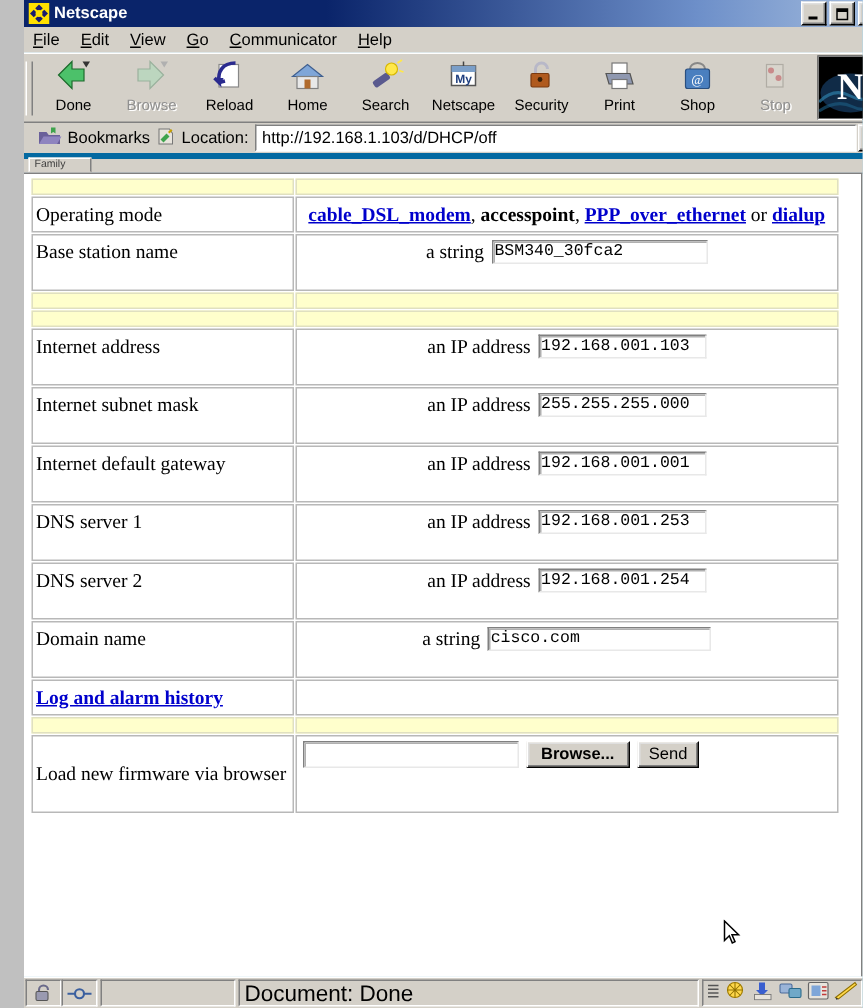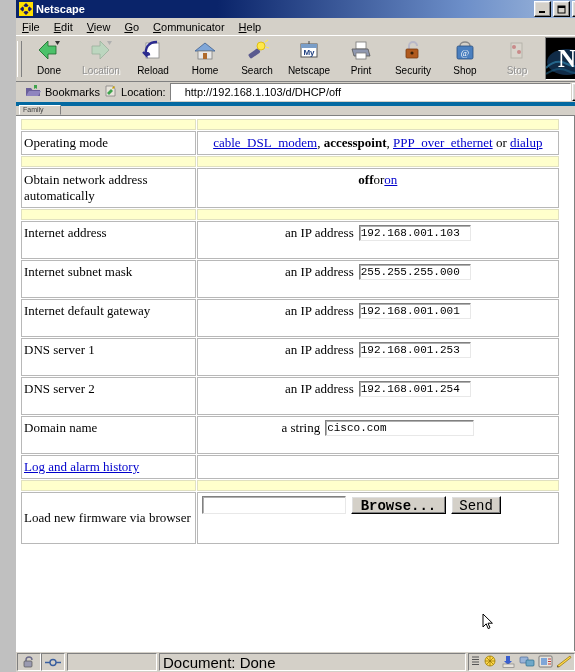--- a/index.html
+++ b/index.html
@@ -51,21 +51,21 @@
   }
   .nlogo span{color:#fff;font-family:"Liberation Serif",serif;font-size:25px;font-weight:bold;z-index:2;line-height:1;}
 
   
   .locbar{display:flex;align-items:center;height:20px;border-bottom:4px solid #0369a1;}
   .bm{display:flex;align-items:center;padding:0 4px 0 2px;}
   .bm .lbl{font-size:11px;margin-left:3px;}
   .loclbl{font-size:11px;margin:0 4px 0 4px;}
   .locinput{
     flex:1;height:16px;background:#fff;border:1px solid;border-color:#808080 #fff #fff #808080;
-    display:flex;align-items:center;font-size:11px;padding-left:14px;color:#000;margin-right:0;
+    display:flex;align-items:center;font-size:11px;padding-left:4px;color:#000;margin-right:0;
   }
   .locdrop{
     width:15px;height:16px;margin:0 2px 0 1px;background:#d4d0c8;
     border:1px solid;border-color:#fff #000 #000 #fff;
     box-shadow:inset -1px -1px 0 #808080, inset 1px 1px 0 #dfdfdf;
     display:flex;align-items:center;justify-content:center;font-size:7px;
   }
   .tabrow{height:9px;display:flex;align-items:flex-end;padding-left:3px;background:#d4d0c8;}
   .ptab{
     height:8px;min-width:34px;background:#d4d0c8;
@@ -76,36 +76,36 @@
   
   .pagearea{flex:1;display:flex;background:#fff;border-top:1px solid #808080;position:relative;overflow:hidden;}
   .doc{flex:1;overflow:hidden;background:#fff;padding:2px 0 0 4px;}
   table.cfg{border-collapse:separate;border-spacing:1px;width:540px;font-family:"Liberation Serif",serif;font-size:13px;}
   table.cfg td{border:1px solid #b8b8b8;background:#fff;vertical-align:top;padding:3px 2px;}
   td.lab{width:168px;}
   td.val{width:355px;text-align:center;}
   tr.sp td{background:#ffffcc;height:9px;padding:0;border:1px solid #e0e0c0;}
   .rowtall{height:38px;}
   .cell-mid{display:flex;align-items:center;justify-content:center;height:100%;}
-  a.lnk{color:#0000cc;text-decoration:underline;}
+  a.lnk{color:#0000cc;text-decoration:underline;font-weight:bold;}
   .bold{font-weight:bold;}
   .hint{font-family:"Liberation Serif",serif;font-size:13px;margin-right:5px;}
   input.txt{
     font-family:"Liberation Mono",monospace;font-size:11px;
     border:1px solid;border-color:#808080 #e8e8e8 #e8e8e8 #808080;
     background:#fff;height:14px;padding:0 1px;color:#000;outline:none;
     box-shadow:inset 1px 1px 0 #b0b0b0;
   }
   .w-name{width:140px;}
   .w-ip{width:108px;}
   .w-dom{width:145px;}
   .w-file{width:140px;}
   .fwrow{display:flex;align-items:center;justify-content:flex-start;padding-left:2px;}
   button.btn{
-    font-family:Liberation Mono, monospace;font-size:14px;
+    font-family:Liberation Sans, sans-serif;font-size:11px;
     background:#d4d0c8;border:1px solid;border-color:#fff #000 #000 #fff;
     box-shadow:inset -1px -1px 0 #808080, inset 1px 1px 0 #dfdfdf;
     padding:1px 7px;height:18px;color:#000;cursor:default;margin-left:5px;
   }
   button.btn.b{font-weight:bold;padding:1px 9px;}
   .cursor{position:absolute;left:466px;top:497px;width:12px;height:18px;pointer-events:none;}
 
   
   .vsb{width:16px;background:#d4d0c8;border-left:1px solid #808080;display:flex;flex-direction:column;flex:none;}
   .sbbtn{height:16px;background:#d4d0c8;border:1px solid;border-color:#fff #000 #000 #fff;
@@ -184,21 +184,21 @@
           </span>
           <span class="lb">Done</span>
         </div>
         <div class="tbtn dis">
           <span class="ic">
             <svg width="26" height="24" viewBox="0 0 26 24">
               <path d="M21 11 L12 2 L12 7 L4 7 L4 15 L12 15 L12 20 Z" fill="#bcd6bf" stroke="#9ab19d" stroke-width="0.8"></path>
               <path d="M19 2 l5 0 l-2.5 4 z" fill="#b0b0b0"></path>
             </svg>
           </span>
-          <span class="lb">Location</span>
+          <span class="lb">Browse</span>
         </div>
         <div class="tbtn">
           <span class="ic">
             <svg width="26" height="24" viewBox="0 0 26 24">
               <rect x="6" y="4" width="13" height="15" fill="#fff" stroke="#888" stroke-width="0.8"></rect>
               <path d="M17 3 C8 3 5 9 6 16 L3 13 M6 16 L10 15" fill="none" stroke="#2b2b8f" stroke-width="2.4"></path>
               <path d="M3 13 l4 5 l2 -5 z" fill="#2b2b8f"></path>
             </svg>
           </span>
           <span class="lb">Reload</span>
@@ -230,36 +230,36 @@
               <rect x="5" y="5" width="16" height="4" fill="#7a9ec8"></rect>
               <text x="13" y="16" font-size="8" font-family="Liberation Sans" font-weight="bold" fill="#204080" text-anchor="middle">My</text>
               <path d="M13 5 L13 2" stroke="#444" stroke-width="1"></path>
             </svg>
           </span>
           <span class="lb">Netscape</span>
         </div>
         <div class="tbtn">
           <span class="ic">
             <svg width="26" height="24" viewBox="0 0 26 24">
+              <path d="M9 11 L9 7 a4 4 0 0 1 8 0" fill="none" stroke="#b8b8c8" stroke-width="2"></path>
+              <rect x="6" y="10" width="12" height="9" rx="1" fill="#b05a1e" stroke="#7a3a10" stroke-width="0.8"></rect>
+              <circle cx="12" cy="14" r="1.6" fill="#3a2008"></circle>
+            </svg>
+          </span>
+          <span class="lb">Security</span>
+        </div>
+        <div class="tbtn">
+          <span class="ic">
+            <svg width="26" height="24" viewBox="0 0 26 24">
               <rect x="8" y="3" width="10" height="7" fill="#fff" stroke="#777" stroke-width="0.8"></rect>
               <path d="M4 10 L20 10 L22 17 L6 17 Z" fill="#8f98b0" stroke="#555" stroke-width="0.8"></path>
               <rect x="8" y="14" width="10" height="6" fill="#fff" stroke="#777" stroke-width="0.8"></rect>
             </svg>
           </span>
           <span class="lb">Print</span>
-        </div>
-        <div class="tbtn">
-          <span class="ic">
-            <svg width="26" height="24" viewBox="0 0 26 24">
-              <path d="M9 11 L9 7 a4 4 0 0 1 8 0" fill="none" stroke="#b8b8c8" stroke-width="2"></path>
-              <rect x="6" y="10" width="12" height="9" rx="1" fill="#b05a1e" stroke="#7a3a10" stroke-width="0.8"></rect>
-              <circle cx="12" cy="14" r="1.6" fill="#3a2008"></circle>
-            </svg>
-          </span>
-          <span class="lb">Security</span>
         </div>
         <div class="tbtn">
           <span class="ic">
             <svg width="26" height="24" viewBox="0 0 26 24">
               <path d="M8 7 a5 4 0 0 1 10 0" fill="none" stroke="#888" stroke-width="1.4"></path>
               <rect x="5" y="7" width="16" height="13" rx="1.5" fill="#4a7fbf" stroke="#2a4f7f" stroke-width="0.8"></rect>
               <text x="13" y="17" font-size="9" font-family="Liberation Serif" fill="#fff" text-anchor="middle">@</text>
             </svg>
           </span>
           <span class="lb">Shop</span>
@@ -330,36 +330,35 @@
               <td></td>
             </tr>
 
         <tr>
           <td class="lab">Operating mode</td>
           <td class="val">
             <a class="lnk">cable_DSL_modem</a><span>, </span><span class="bold">accesspoint</span><span>, </span><a class="lnk">PPP_over_ethernet</a><span> or </span><a class="lnk">dialup</a>
           </td>
         </tr>
 
+        <tr class="rowtall">
+          <td class="lab">Base station name</td>
+          <td class="val">
+            <div class="cell-mid">
+              <span class="hint">a string</span>
+              <input class="txt w-name" value="BSM340_30fca2" style="">
+            </div>
+          </td>
+        </tr>
 
         <tr class="sp">
               <td></td>
               <td></td>
             </tr>
 
-        <tr class="rowtall">
-          <td class="lab">Obtain network address automatically</td>
-          <td class="val">
-            <div class="cell-mid">
-              <span class="bold">off</span>
-                  <span> or </span>
-                  <a class="lnk">on</a>
-            </div>
-          </td>
-        </tr>
 
         <tr class="sp">
               <td></td>
               <td></td>
             </tr>
 
         <tr class="rowtall">
           <td class="lab">Internet address</td>
           <td class="val">
             <div class="cell-mid">

